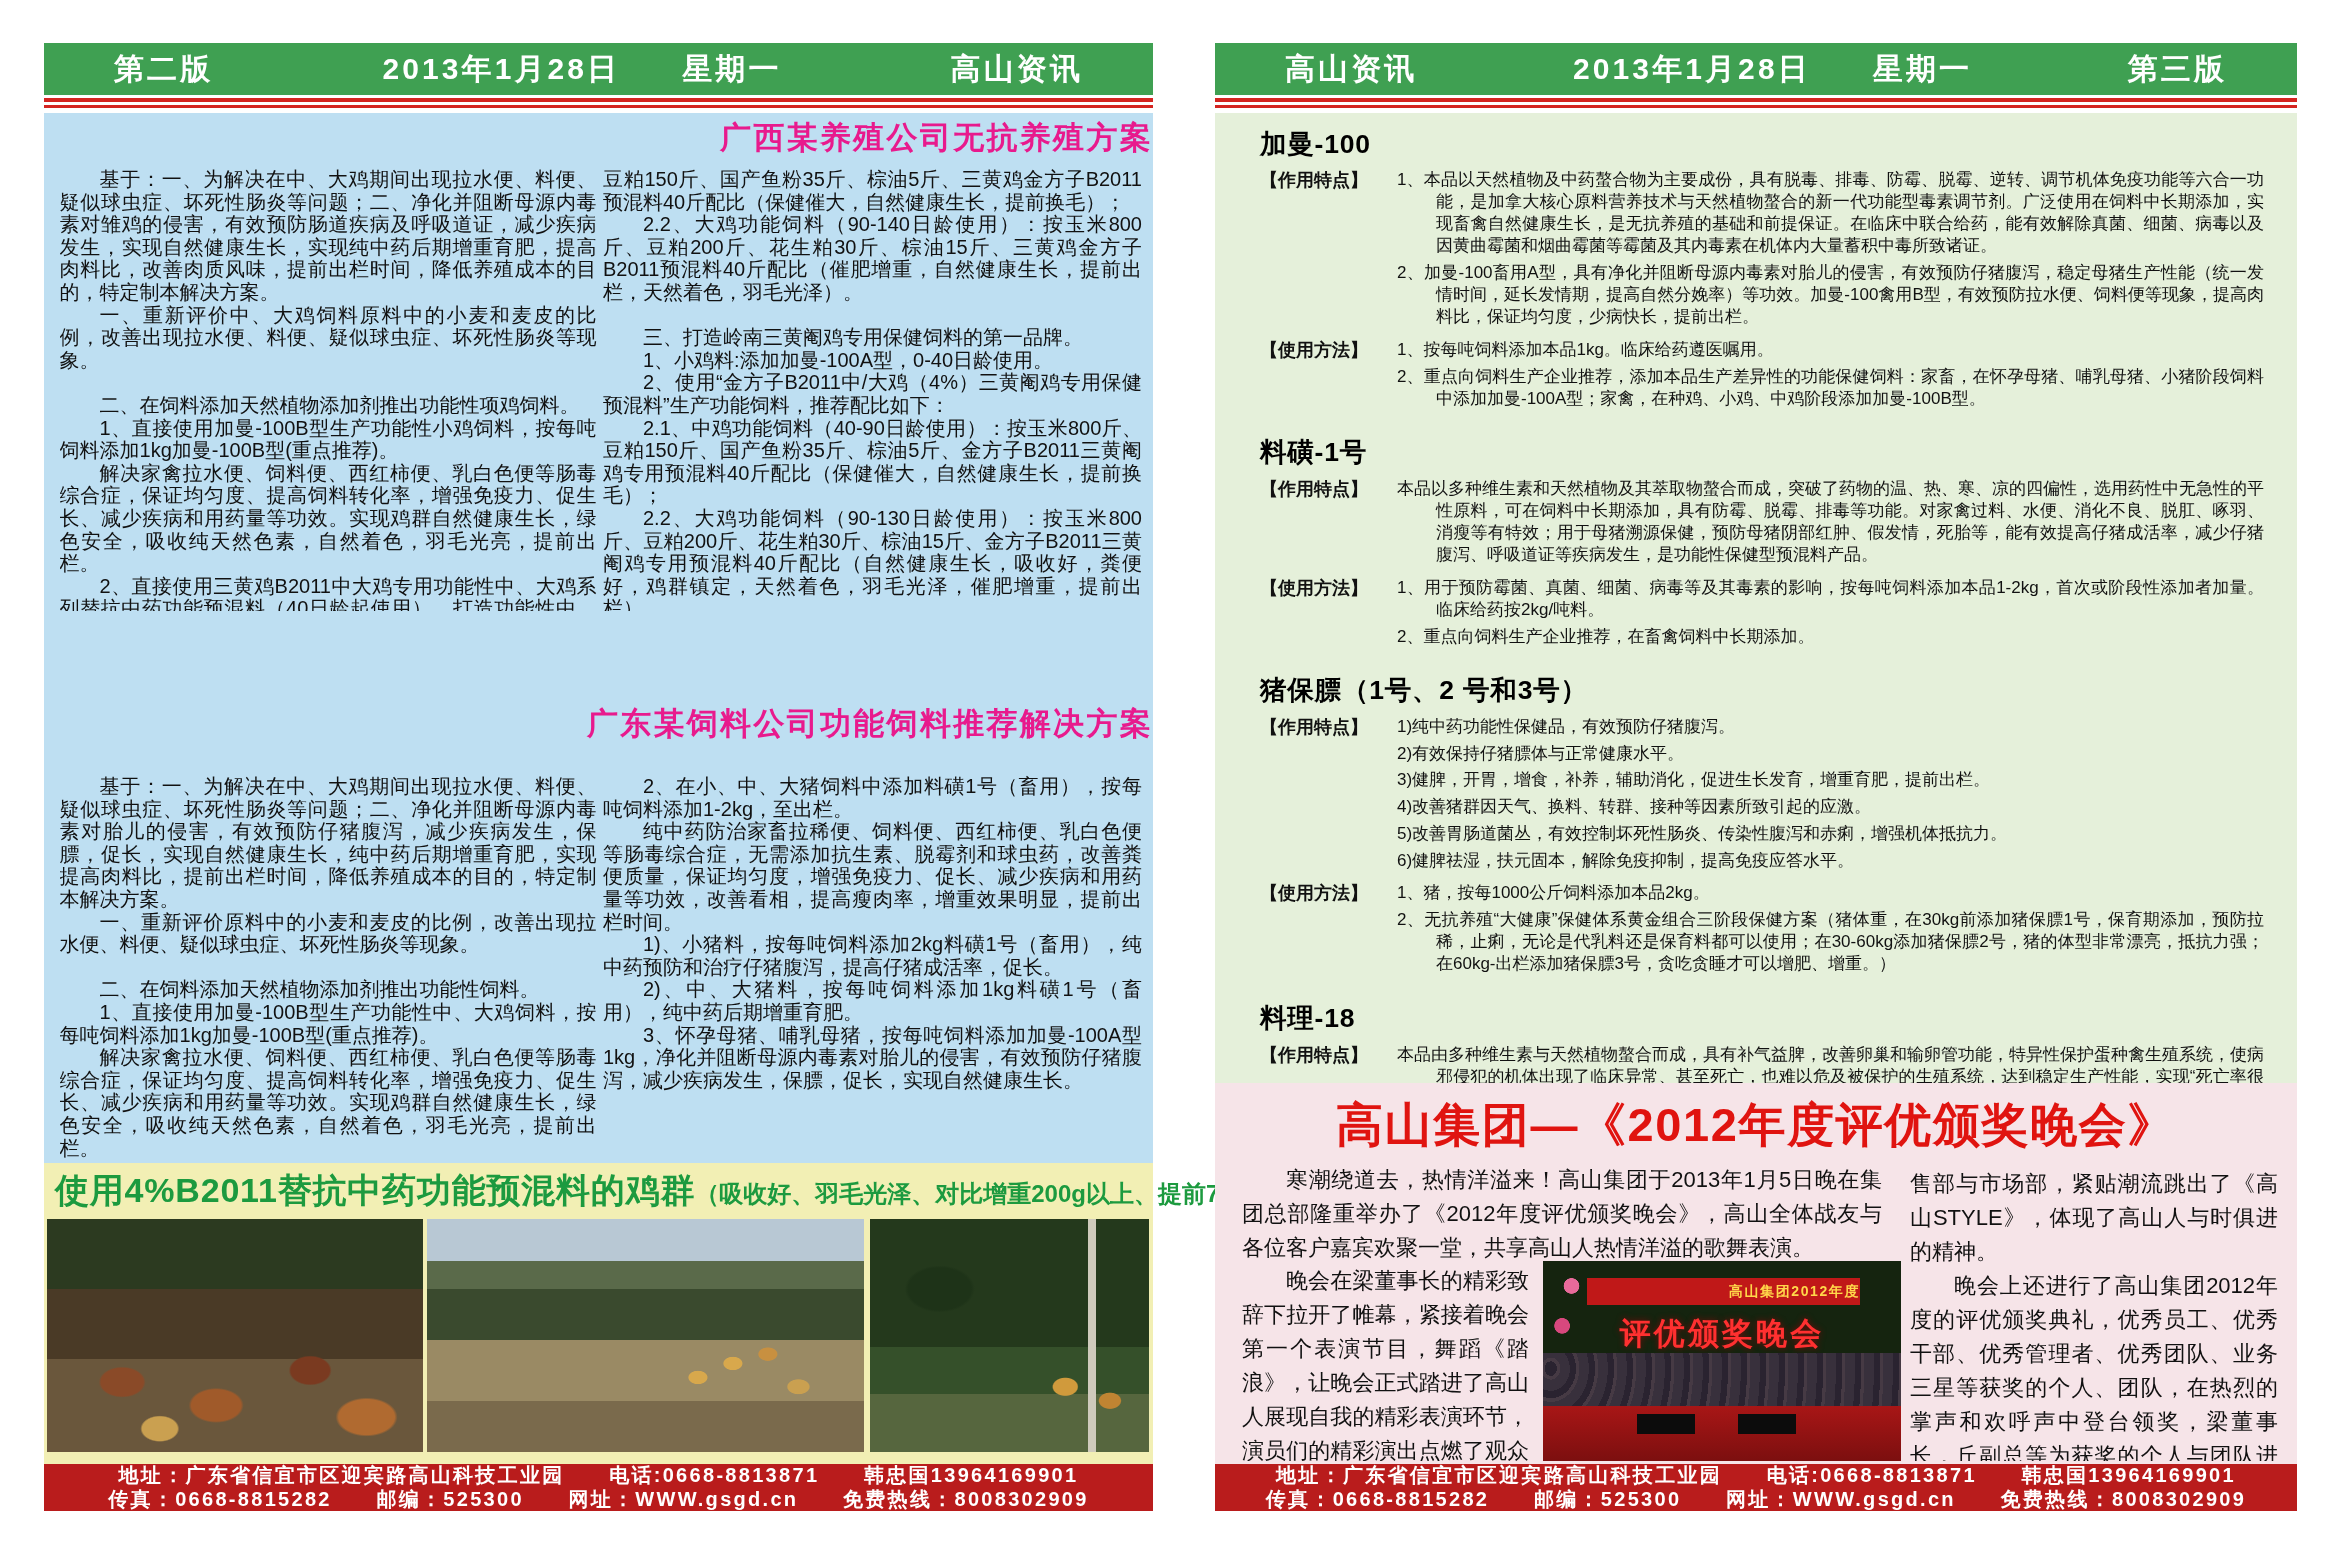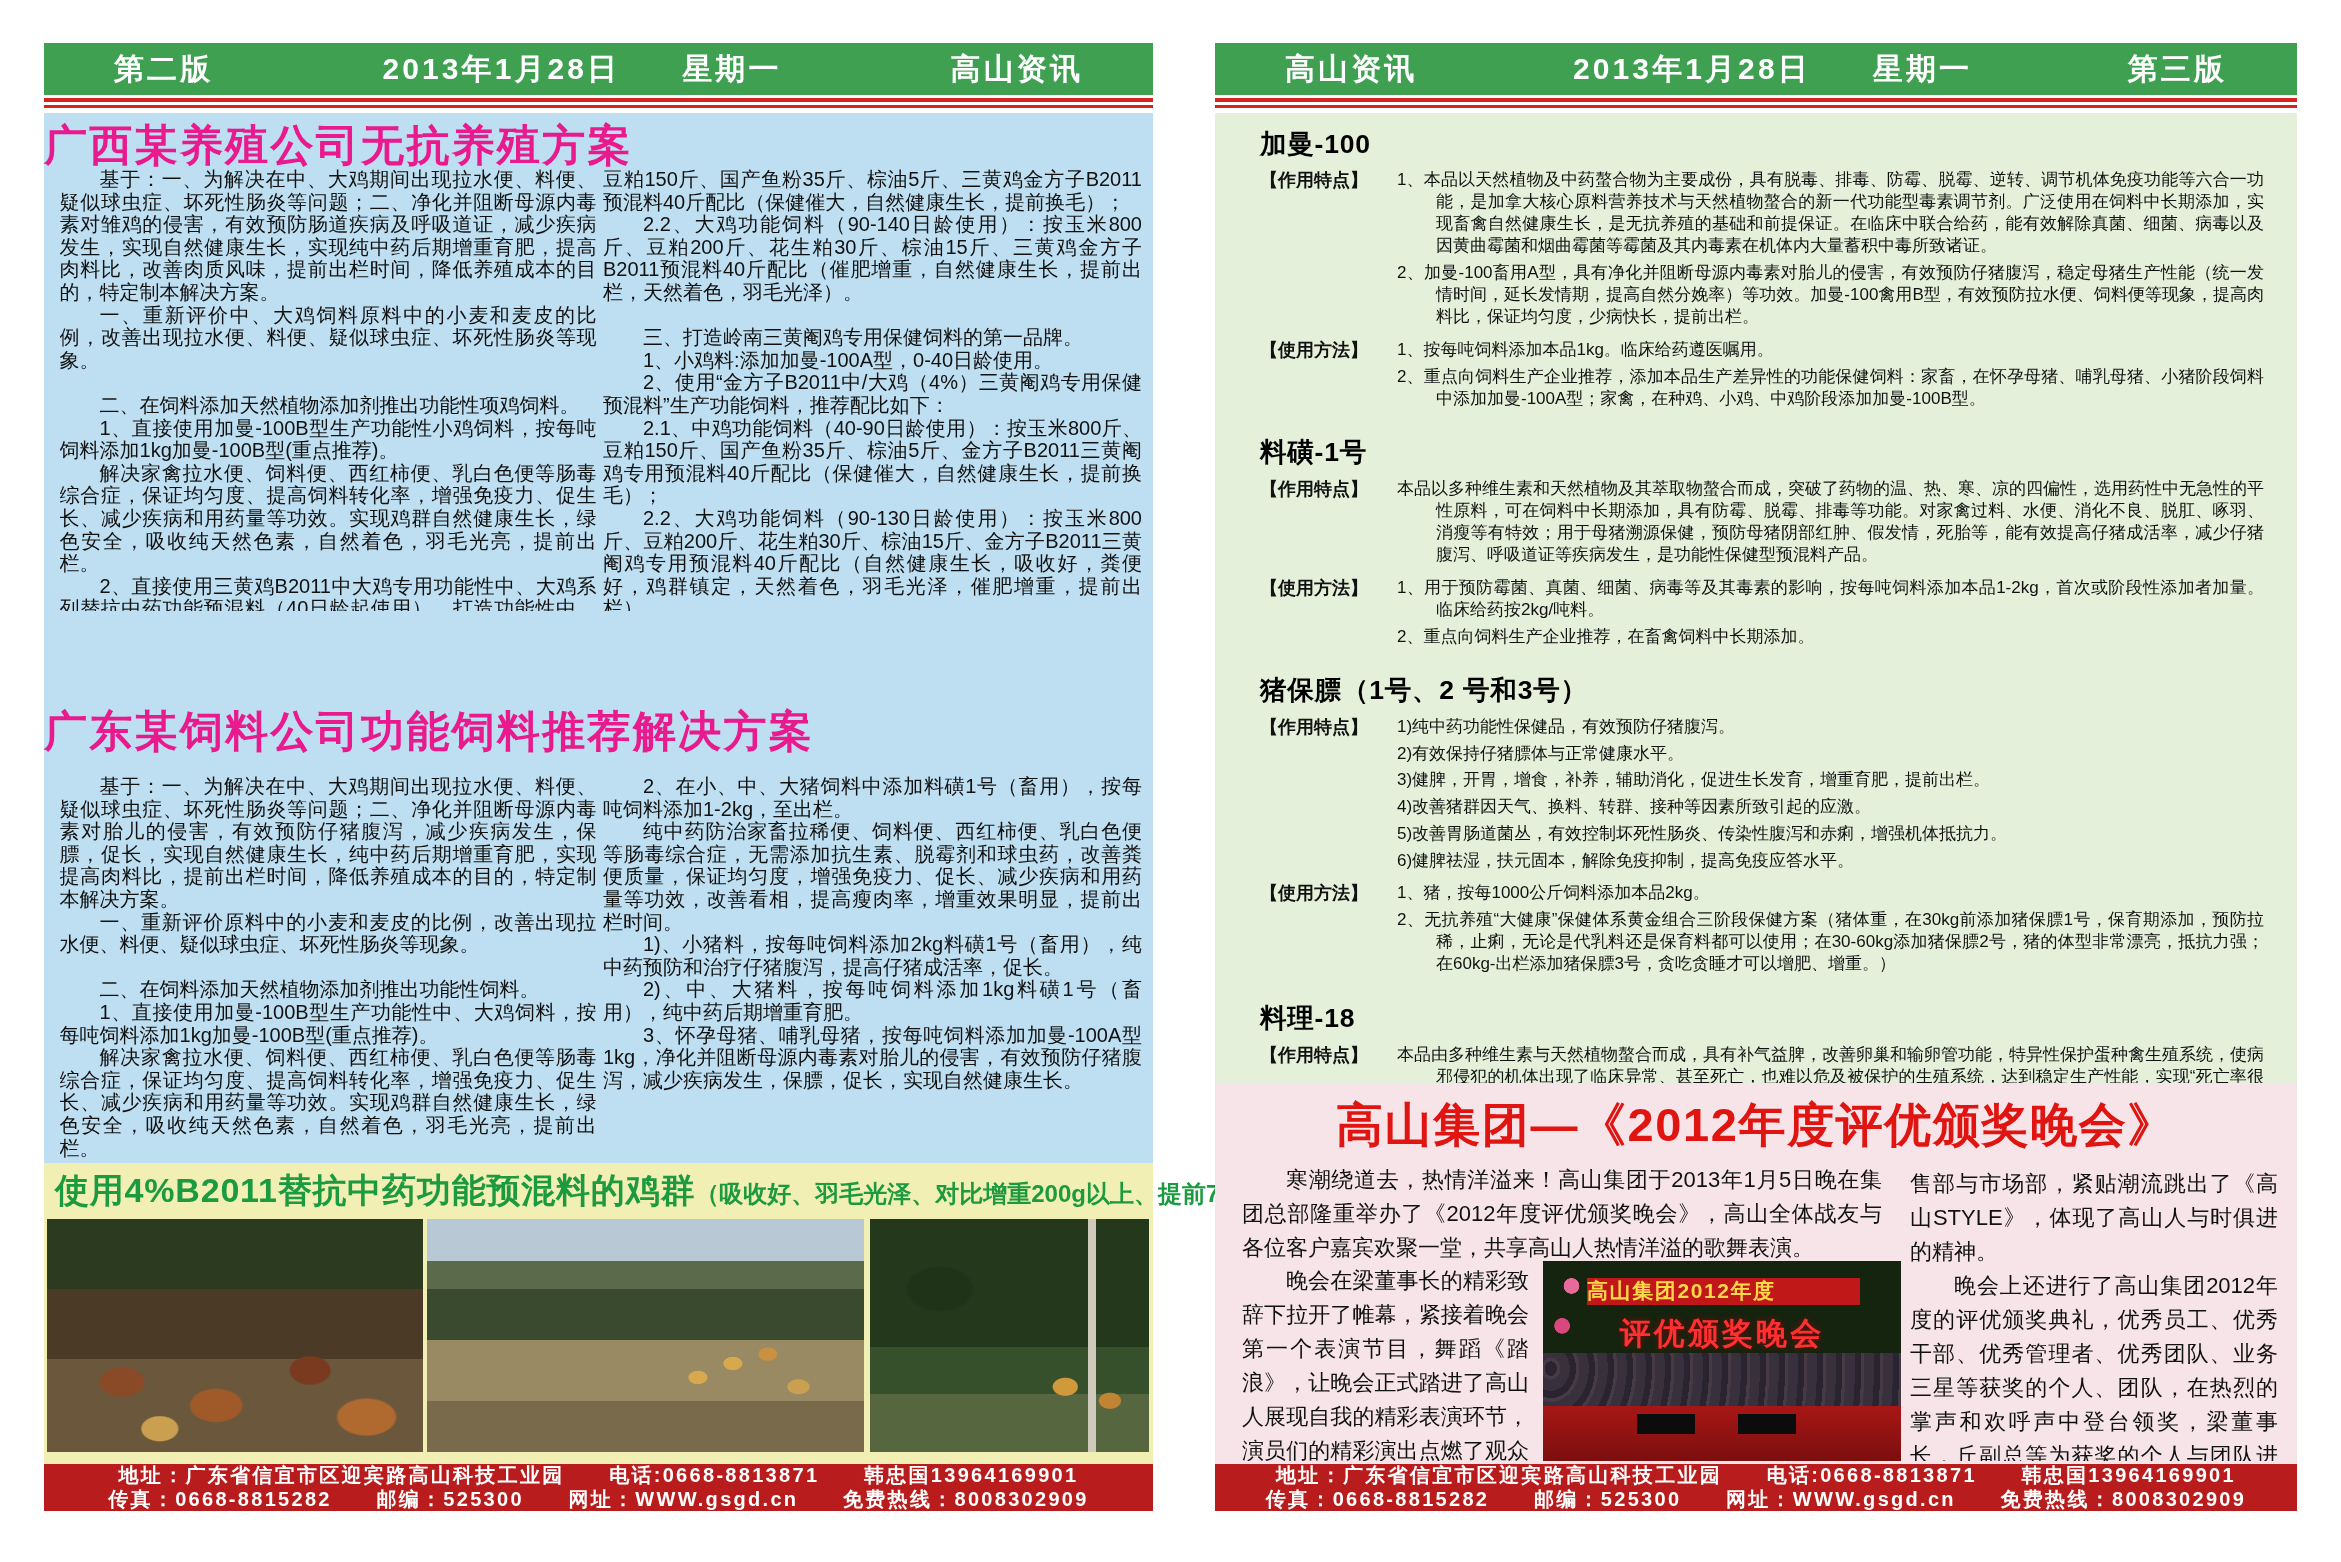--- a/index.html
+++ b/index.html
@@ -11,21 +11,21 @@
   .hdrbar{position:absolute;left:0;top:0;width:100%;height:52px;background:#3fa052;display:flex;align-items:center;
           padding:4px 70px;box-sizing:border-box;color:#fff;font-weight:bold;font-size:30px;letter-spacing:3.1px;}
   .hdrbar .sp{flex:1;}
   .hdr-week{margin-left:62px;}
   .redlines{position:absolute;left:0;top:55px;width:100%;height:12.5px;
             background:linear-gradient(#d42420 0 3.9px,#fff 3.9px 7px,#d42420 7px 10px,#fff 10px 12.5px);}
   .bluepanel{position:absolute;left:0;top:70px;width:100%;height:1050px;background:#bedff2;}
   .greenpanel{position:absolute;left:0;top:70px;width:100%;height:970px;background:#e5f0da;box-sizing:border-box;
               padding:12.5px 33px 0 45px;}
   .pinkpanel{position:absolute;left:0;top:1040px;width:100%;height:381px;background:#f6e4e8;}
-  .title-mag{position:absolute;width:100%;text-align:left;color:#e81a8d;font-weight:bold;font-size:43px;letter-spacing:2.3px;}
+  .title-mag{position:absolute;width:100%;text-align:right;color:#e81a8d;font-weight:bold;font-size:31px;letter-spacing:2.3px;}
   .col{position:absolute;overflow:hidden;font-size:20px;line-height:22.6px;text-align:justify;}
   .col p{margin:0;text-indent:2em;}
   .col p:empty{height:22.6px;}
   .cont p:first-child{text-indent:0;}
   .yellowpanel{position:absolute;left:0;top:1120px;width:100%;height:301px;background:#f2efb4;}
   .bannerline{position:absolute;left:11px;top:4.7px;white-space:nowrap;}
   .banner-main{color:#1c9a3f;font-weight:bold;font-size:34px;letter-spacing:0.8px;}
   .banner-note{color:#1c9a3f;font-weight:bold;font-size:24px;}
   .photo{position:absolute;top:56px;height:233px;}
   .photo1{left:3.1px;width:376px;
@@ -64,21 +64,21 @@
               text-align:justify;text-indent:2em;}
   .gala-col{position:absolute;overflow:hidden;font-size:22px;line-height:34px;text-align:justify;}
   .gala-col p{margin:0;text-indent:2em;}
   .stage{position:absolute;left:328px;top:178px;width:358px;height:200px;overflow:hidden;
          background:linear-gradient(#15240f 0 70%,#0d1a0a 70% 100%);}
   .stage .balloons{position:absolute;left:4.7px;top:4.7px;width:47px;height:133px;
          background:radial-gradient(12.5px 12.5px at 50% 15%,#e86a9a 0 60%,transparent 65%),
                     radial-gradient(12.5px 12.5px at 30% 45%,#d8487e 0 60%,transparent 65%),
                     radial-gradient(12.5px 12.5px at 60% 75%,#e86a9a 0 60%,transparent 65%);}
   .stage .sbanner{position:absolute;left:44px;top:17px;width:273px;height:26.5px;background:#c01818;color:#ffd84a;
-         font-size:21px;font-weight:bold;text-align:left;line-height:26.5px;letter-spacing:1.6px;}
+         font-size:14px;font-weight:bold;text-align:right;line-height:26.5px;letter-spacing:1.6px;}
   .stage .stext{position:absolute;left:0;top:52px;width:100%;text-align:center;color:#ff3030;font-size:31px;
          font-weight:bold;letter-spacing:3.1px;text-shadow:0 0 6.2px #7a0a0a;}
   .stage .crowd{position:absolute;left:0;top:92px;width:100%;height:55px;
          background:repeating-radial-gradient(9.4px 11px at 7.8px 15.6px,#2a2330 0 6.2px,#463a44 6.2px 9.4px,transparent 9.4px 19px),#38303c;}
   .stage .carpet{position:absolute;left:0;top:145px;width:100%;height:55px;background:linear-gradient(#a81616,#7c0f0f);}
   .stage .spk1,.stage .spk2{position:absolute;top:153px;width:58px;height:20px;background:#0c0c0c;}
   .stage .spk1{left:94px;} .stage .spk2{left:195px;}
   .gala-cap{position:absolute;left:328px;top:384px;width:358px;text-align:center;color:#2b2e83;
             font-size:22.6px;font-weight:bold;letter-spacing:1.6px;}
 </style>

